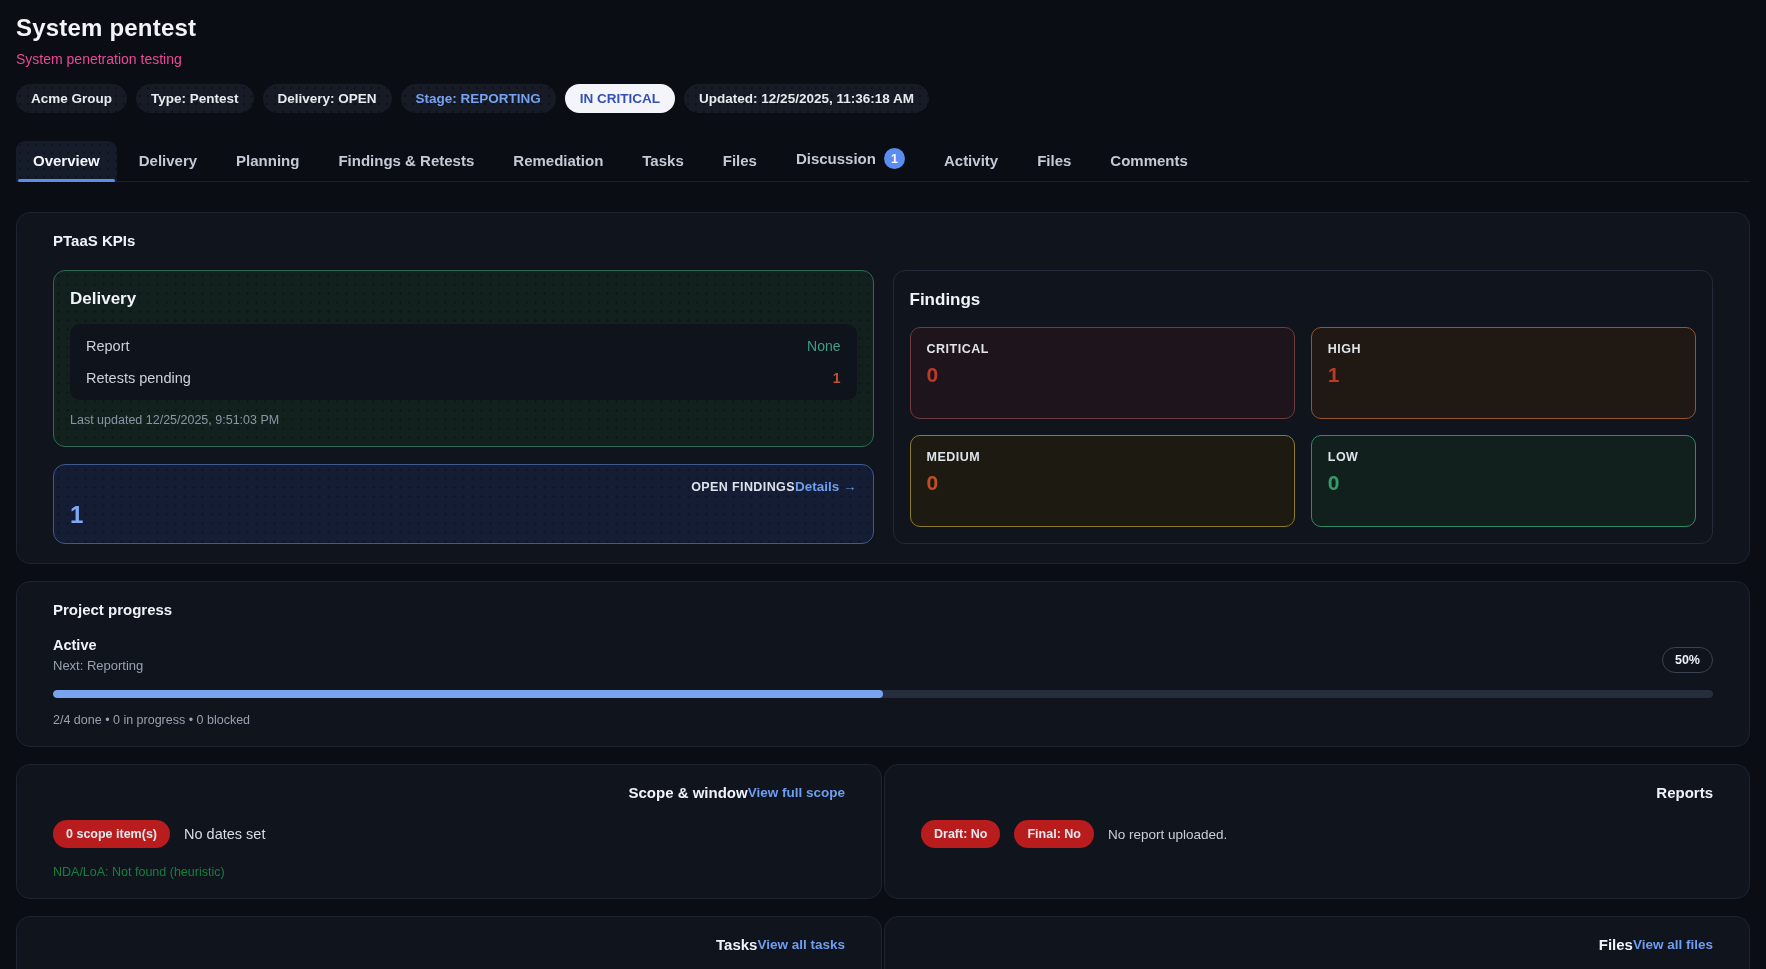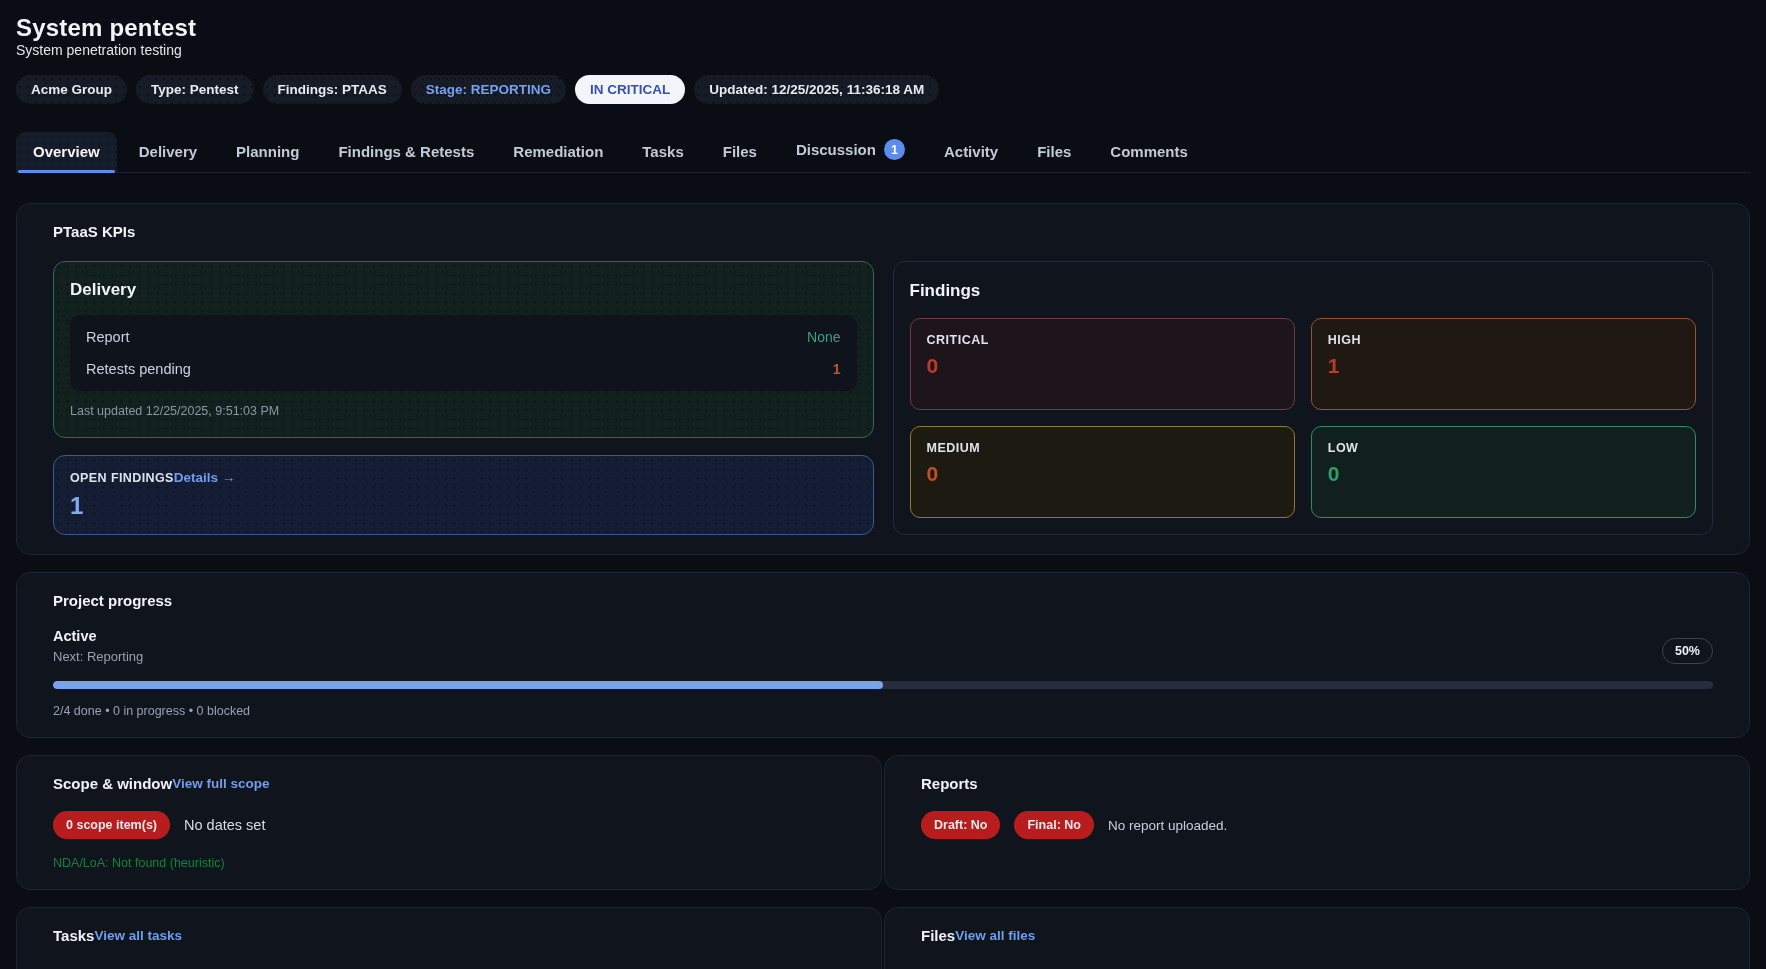--- a/index.html
+++ b/index.html
@@ -7,21 +7,21 @@
   body {
     background: #0a0d13;
     color: #e8ebf2;
     font-family: "Liberation Sans", sans-serif;
     font-size: 14px;
   }
   .page { padding: 14px 16px 0 16px; }
 
   
   .page-title { font-size: 24px; font-weight: 700; color: #f2f4f8; letter-spacing: .2px; }
-  .page-subtitle { font-size: 14px; color: #e5e5e5; }
+  .page-subtitle { margin-top: 9px; font-size: 14px; color: #ec4899; }
 
   .badge-row { display: flex; align-items: flex-end; gap: 9px; margin-top: 17px; }
   .pill {
     display: inline-flex; align-items: center;
     background: #161b25;
     border-radius: 999px;
     padding: 7px 15px;
     font-size: 13.5px; font-weight: 700; color: #e7eaf1;
     background-image: radial-gradient(rgba(0,0,0,.35) 1px, transparent 1.2px);
     background-size: 8px 8px;
@@ -64,21 +64,21 @@
   
   .content { margin-top: 30px; display: flex; flex-direction: column; gap: 17px; }
   .card {
     background: #0f141d;
     border: 1px solid #1d2432;
     border-radius: 14px;
     padding: 19px 36px;
   }
   .card-heading { font-size: 15px; font-weight: 700; color: #f0f2f7; }
   .link { color: #6f9df0; font-weight: 700; font-size: 13.5px; text-decoration: none; cursor: pointer; }
-  .head-row { display: flex; align-items: center; justify-content: flex-start; }
+  .head-row { display: flex; align-items: center; justify-content: flex-end; }
 
   
   .kpi-body { display: grid; grid-template-columns: 1fr 1fr; gap: 19px; margin-top: 21px; }
   .kpi-left { display: flex; flex-direction: column; gap: 17px; }
 
   .delivery-card {
     background: #13211e;
     background-image: radial-gradient(rgba(0,0,0,.3) 1px, transparent 1.2px);
     background-size: 9px 9px;
     border: 1px solid #2d6a57;
@@ -159,21 +159,21 @@
 <body>
 
 <div class="page">
 
   <div class="page-title">System pentest</div>
   <div class="page-subtitle">System penetration testing</div>
 
   <div class="badge-row">
     <span class="pill">Acme Group</span>
     <span class="pill">Type: Pentest</span>
-    <span class="pill">Findings: PTAAS</span>
+    <span class="pill">Delivery: OPEN</span>
     <span class="pill stage">Stage: REPORTING</span>
     <span class="pill status">IN CRITICAL</span>
     <span class="pill">Updated: 12/25/2025, 11:36:18 AM</span>
   </div>
 
   <div class="tabs">
     <div class="tab active">Overview</div>
     <div class="tab">Delivery</div>
     <div class="tab">Planning</div>
     <div class="tab">Findings &amp; Retests</div>

